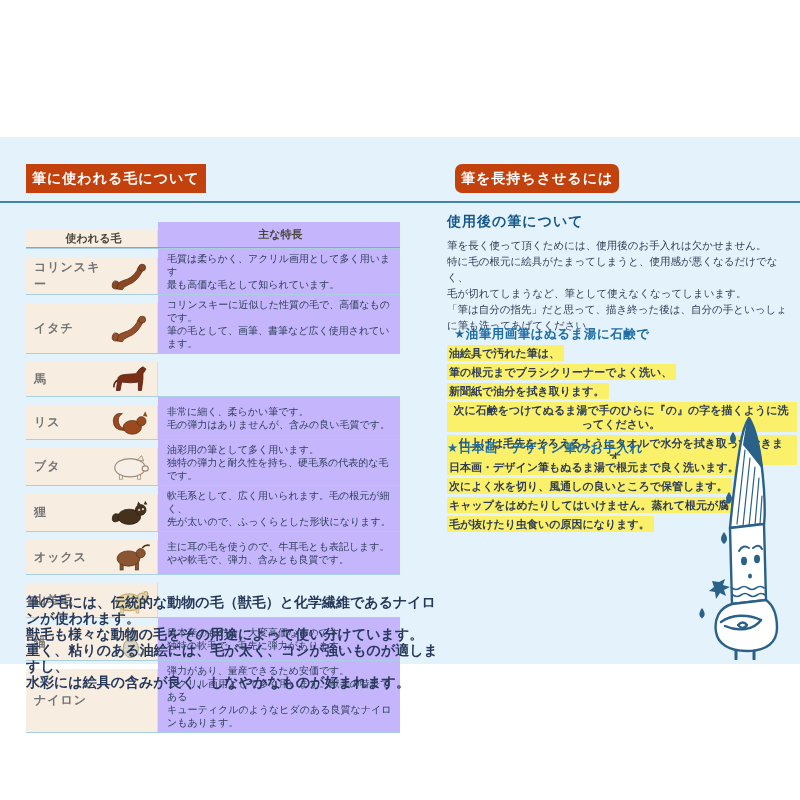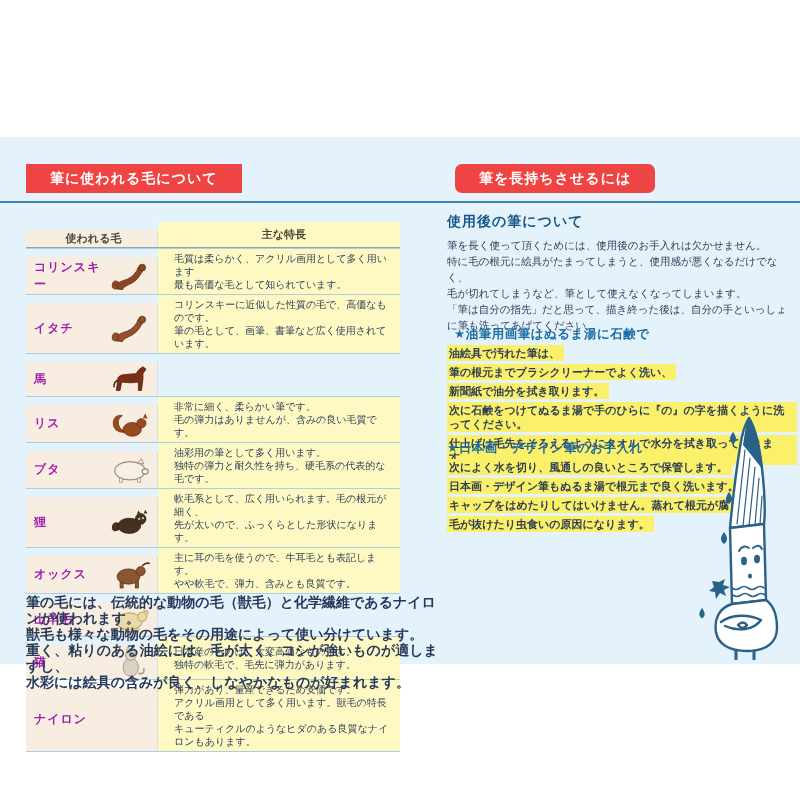--- a/index.html
+++ b/index.html
@@ -1,48 +1,48 @@
 <!DOCTYPE html>
 <html><head>
 <meta charset="utf-8">
 <style>
   html,body{margin:0;padding:0;background:#fff;}
   body{font-family:"Liberation Sans","DejaVu Sans",sans-serif;}
   #stage{position:relative;width:800px;height:800px;background:#ffffff;overflow:hidden;}
   .panel{position:absolute;left:0;top:137px;width:800px;height:527px;background:#e4f2fb;}
   .divider{position:absolute;left:0;top:201px;width:800px;height:2px;background:#4083ab;}
-  .title-box{position:absolute;top:164px;height:29px;line-height:29px;background:#ef4444;color:#ffffff;
-    font-size:14px;font-weight:bold;padding:0 24px;letter-spacing:1px;}
+  .title-box{position:absolute;top:164px;height:29px;line-height:29px;background:#c2410c;color:#ffffff;
+    font-size:14px;font-weight:bold;padding:0 6px;letter-spacing:1px;}
   .title-left{left:26px;}
   .title-right{left:455px;border-radius:7px;}
 
   
   .htable{position:absolute;left:26px;top:222px;width:374px;border-bottom:1px solid #a9cfe2;}
   .hrow{display:flex;border-top:1px solid #a9cfe2;min-height:33px;}
   .hrow.header{border-top:none;min-height:21px;border-bottom:1px solid #97a3ab;}
   .cell-name{width:132px;box-sizing:border-box;background:#f7eee1;border-right:1px solid #d9dee2;
     display:flex;align-items:center;justify-content:space-between;padding:1px 4px 1px 8px;margin-top:8px;}
-  .cell-desc{flex:1;box-sizing:border-box;background:#fef9c3;display:flex;flex-direction:column;justify-content:center;
-    padding:3px 6px 3px 16px;font-size:10px;line-height:13px;color:#30405a;white-space:pre-line;}
+  .cell-desc{flex:1;box-sizing:border-box;background:#c4b5fd;display:flex;flex-direction:column;justify-content:center;
+    padding:3px 6px 3px 9px;font-size:10px;line-height:13px;color:#30405a;white-space:pre-line;}
   .hrow.header .cell-name,.hrow.header .cell-desc{justify-content:center;align-items:center;
     font-size:11px;font-weight:bold;color:#4a463c;flex-direction:row;white-space:normal;}
-  .hair-name{font-size:12px;font-weight:bold;color:#a21caf;letter-spacing:1px;}
+  .hair-name{font-size:12px;font-weight:bold;color:#737373;letter-spacing:1px;}
   .animal{width:46px;height:32px;flex:0 0 auto;}
 
   .footnote{position:absolute;left:26px;top:594px;width:420px;font-size:14px;font-weight:bold;
     line-height:16px;color:#27395a;white-space:pre-line;}
 
   
   .care-subtitle{position:absolute;left:447px;top:213px;font-size:14px;font-weight:bold;color:#16578a;letter-spacing:1px;}
   .care-intro{position:absolute;left:447px;top:237px;width:345px;font-size:10.5px;line-height:16px;
     color:#2e3d55;white-space:pre-line;}
   .star-heading{position:absolute;left:447px;font-size:12.5px;font-weight:bold;color:#1d6ca3;letter-spacing:0.5px;}
   .h-oil{top:326px;margin-left:7px;} .h-nihonga{top:440px;}
   .steps{position:absolute;left:447px;width:350px;}
-  .steps-oil{top:345px;} .steps-nihonga{top:459px;}
+  .steps-oil{top:345px;text-align:center;} .steps-nihonga{top:459px;}
   .step{display:table;background:#faf06a;font-size:11px;font-weight:bold;color:#2e3d55;
     line-height:14px;padding:1px 4px 1px 2px;margin-bottom:3px;}
 
   .brush-art{position:absolute;left:688px;top:412px;}
 </style>
 </head>
 <body>
 
 <div id="stage">
   <div class="panel"></div>
@@ -205,22 +205,22 @@
   <div class="steps steps-oil">
     <div class="step">油絵具で汚れた筆は、</div>
     <div class="step">筆の根元までブラシクリーナーでよく洗い、</div>
     <div class="step">新聞紙で油分を拭き取ります。</div>
     <div class="step">次に石鹸をつけてぬるま湯で手のひらに『の』の字を描くように洗ってください。</div>
     <div class="step">仕上げは毛先をそろえるようにタオルで水分を拭き取っておきます。</div>
   </div>
 
   <div class="star-heading h-nihonga">★日本画・デザイン筆のお手入れ</div>
   <div class="steps steps-nihonga">
+    <div class="step">日本画・デザイン筆もぬるま湯で根元まで良く洗います。</div>
     <div class="step">次によく水を切り、風通しの良いところで保管します。</div>
-    <div class="step">日本画・デザイン筆もぬるま湯で根元まで良く洗います。</div>
     <div class="step">キャップをはめたりしてはいけません。蒸れて根元が腐り、</div>
     <div class="step">毛が抜けたり虫食いの原因になります。</div>
   </div>
 
   <svg class="brush-art" width="105" height="248" viewBox="0 0 105 248">
     <g stroke="#2a6189" stroke-width="2.4" fill="none" stroke-linecap="round" stroke-linejoin="round">
 
       <path d="M61 6 C70 20 74 50 76 78 C77 95 77 105 76 112 L42 116 C44 95 48 60 52 35 C54 22 57 12 61 6 Z" fill="#ffffff"></path>
       <path d="M61 6 C70 20 73 40 75 58 C68 49 61 40 55 33 C57 21 58 11 61 6 Z" fill="#2a6189" stroke="none"></path>
       <g stroke-width="1.2">

